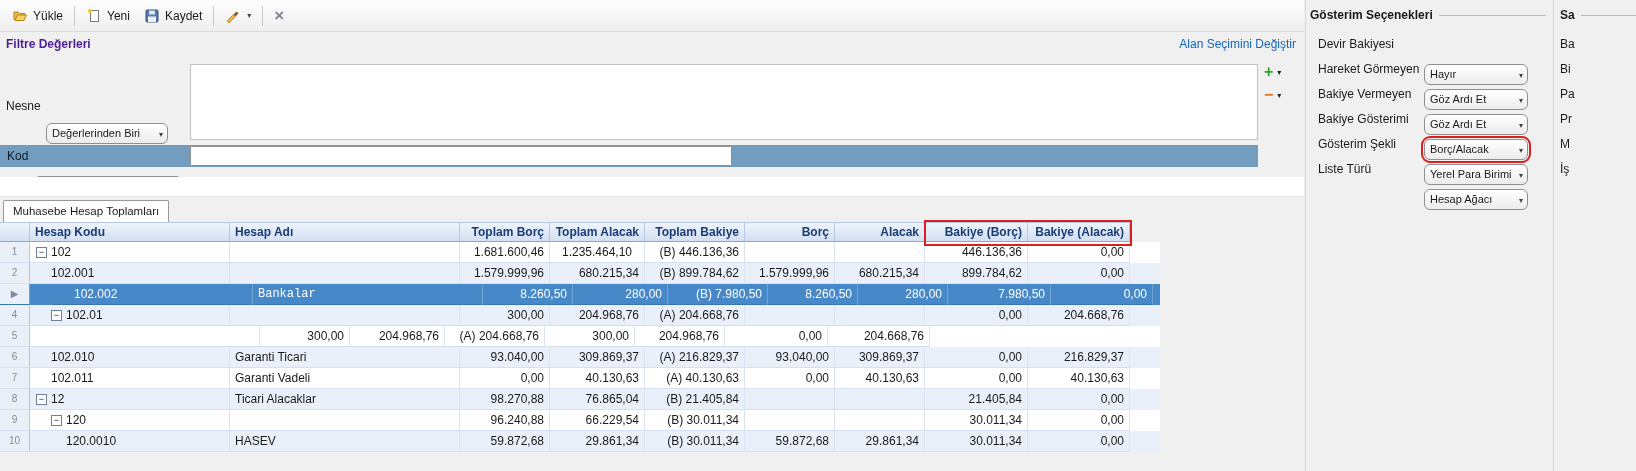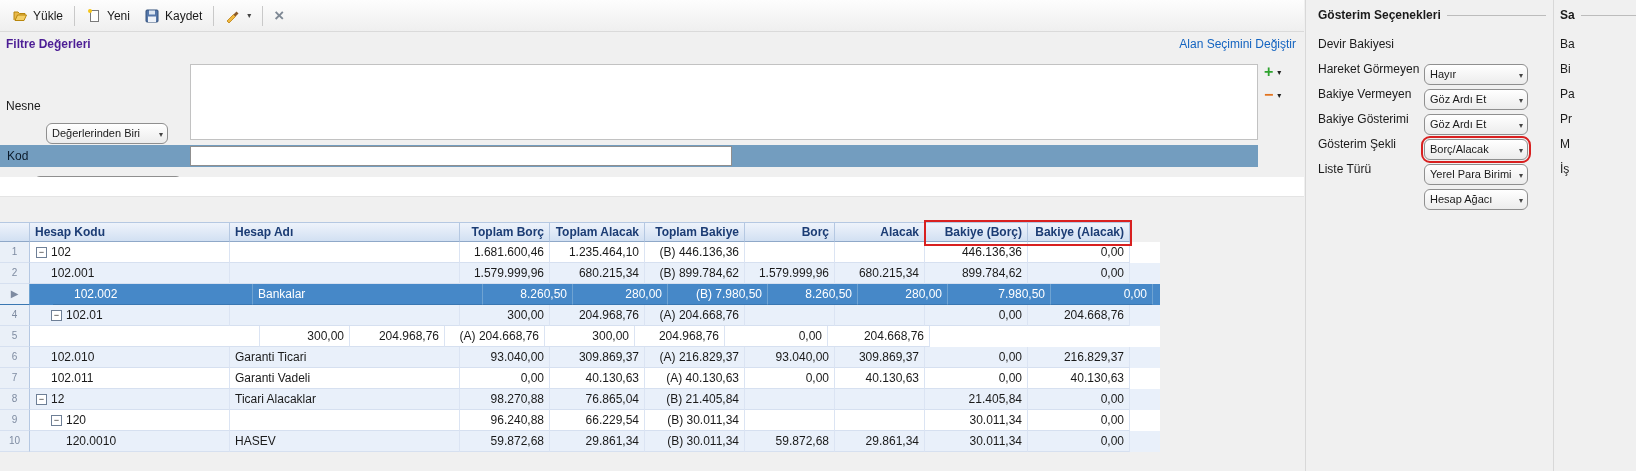--- a/index.html
+++ b/index.html
@@ -101,21 +101,21 @@
     line-height:9px; text-align:center; font-size:9px; margin-right:4px;
   }
   .header-red-box {
     position:absolute; left:924px; top:-2px; width:208px; height:26px;
     border:2px solid #d82020; pointer-events:none; z-index:6;
   }
 
   
   .v-divider { position:absolute; top:0; height:471px; width:1px; background:#d8d8d8; }
   .right-panel { position:absolute; left:1310px; top:0; width:242px; height:471px; }
-  .panel-title-row { position:absolute; left:8px; right:6px; top:8px; display:flex; align-items:center; }
+  .panel-title-row { position:absolute; left:0; right:6px; top:8px; display:flex; align-items:center; }
   .panel-title { font-weight:bold; white-space:nowrap; }
   .title-line { flex:1; height:1px; background:#bcbcbc; margin-left:6px; margin-top:1px; }
   #options-rows { position:absolute; left:8px; right:8px; top:34px; }
   .opt-row { position:relative; height:21px; margin-bottom:4px; }
   .opt-label { line-height:21px; white-space:nowrap; }
   .opt-combo { position:absolute; left:106px; top:0; width:104px; height:21px; }
   .opt-combo.highlighted { outline:2px solid #d82020; outline-offset:1px; }
 
   
   .far-right-panel { position:absolute; left:1556px; top:0; width:80px; height:471px; overflow:hidden; }
@@ -199,20 +199,25 @@
       <div class="combo kod-combo">
         <span>İle başlar</span>
         <span class="chev">▾</span>
       </div>
       <input class="kod-input" value="" style="">
     </div>
   </div>
 
   <div class="white-strip"></div>
 
+  <div class="tabstrip">
+    <div class="tab">
+      <span>Muhasebe Hesap Toplamları</span>
+    </div>
+  </div>
 
   <div class="grid">
     <div class="grid-header" id="grid-header">
         <div class="gh-cell ind"></div>
         <div class="gh-cell" style="width: 200px;">Hesap Kodu</div>
         <div class="gh-cell" style="width: 230px;">Hesap Adı</div>
         <div class="gh-cell r" style="width: 90px;">Toplam Borç</div>
         <div class="gh-cell r" style="width: 95px;">Toplam Alacak</div>
         <div class="gh-cell r" style="width: 100px;">Toplam Bakiye</div>
         <div class="gh-cell r" style="width: 90px;">Borç</div>
@@ -222,21 +227,21 @@
       </div>
     <div id="grid-body">
         <div class="grid-row">
           <div class="g-cell ind">1</div>
           <div class="g-cell code" style="width: 200px; padding-left: 6px;">
             <span class="expander">−</span>
             <span class="code-text">102</span>
           </div>
           <div class="g-cell" style="width: 230px;"></div>
           <div class="g-cell r" style="width: 90px;">1.681.600,46</div>
-          <div class="g-cell r" style="width: 95px;">1.235.464,10</div>
+          <div class="g-cell r" style="width: 95px; text-align: center;">1.235.464,10</div>
           <div class="g-cell r" style="width: 100px;">(B) 446.136,36</div>
           <div class="g-cell r" style="width: 90px;"></div>
           <div class="g-cell r" style="width: 90px;"></div>
           <div class="g-cell r" style="width: 103px;">446.136,36</div>
           <div class="g-cell r" style="width: 102px;">0,00</div>
         </div>
         <div class="grid-row alt">
           <div class="g-cell ind">2</div>
           <div class="g-cell code" style="width: 200px; padding-left: 21px;">
             <span class="code-text">102.001</span>
@@ -248,21 +253,21 @@
           <div class="g-cell r" style="width: 90px;">1.579.999,96</div>
           <div class="g-cell r" style="width: 90px;">680.215,34</div>
           <div class="g-cell r" style="width: 103px;">899.784,62</div>
           <div class="g-cell r" style="width: 102px;">0,00</div>
         </div>
         <div class="grid-row selected">
           <div class="g-cell ind">▶</div>
           <div class="g-cell code" style="width: 200px; padding-left: 21px; margin-left: 23px;">
             <span class="code-text">102.002</span>
           </div>
-          <div class="g-cell" style="width: 230px;">Bankalar</div>
+          <div class="g-cell" style="width: 230px; font-family: Liberation Mono, monospace;">Bankalar</div>
           <div class="g-cell r" style="width: 90px;">8.260,50</div>
           <div class="g-cell r" style="width: 95px;">280,00</div>
           <div class="g-cell r" style="width: 100px;">(B) 7.980,50</div>
           <div class="g-cell r" style="width: 90px;">8.260,50</div>
           <div class="g-cell r" style="width: 90px;">280,00</div>
           <div class="g-cell r" style="width: 103px;">7.980,50</div>
           <div class="g-cell r" style="width: 102px;">0,00</div>
         </div>
         <div class="grid-row alt">
           <div class="g-cell ind">4</div>

